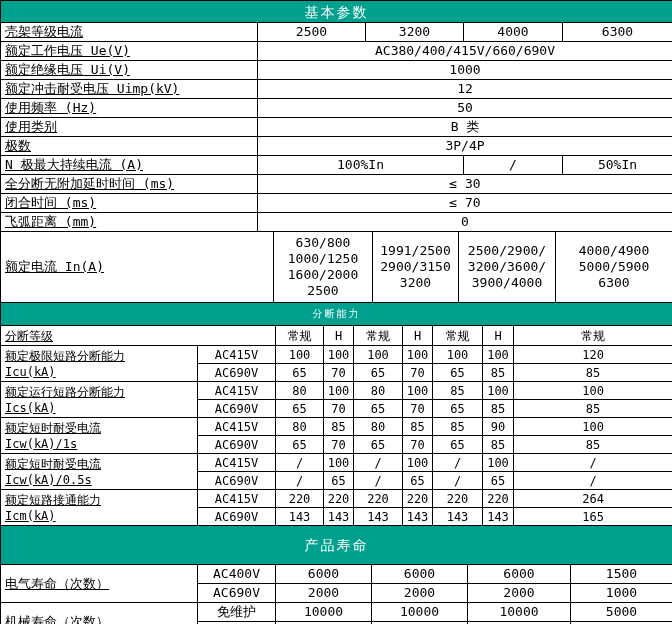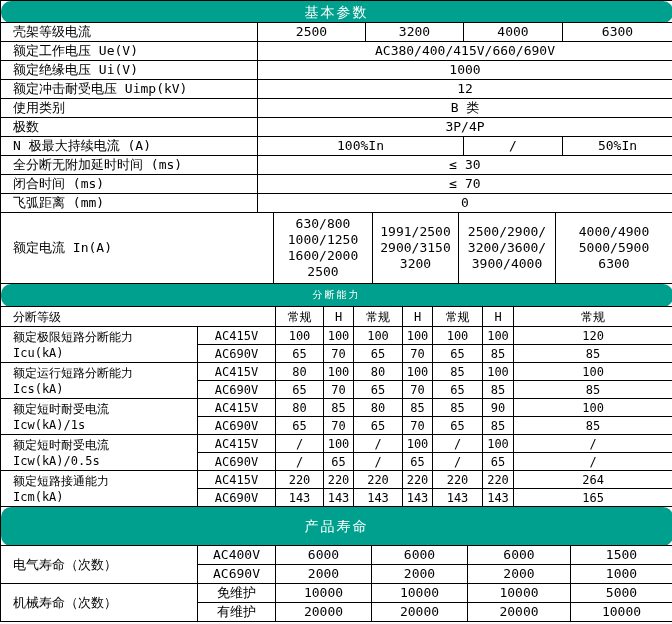--- a/index.html
+++ b/index.html
@@ -11,24 +11,24 @@
     color: #000;
   }
   table { border-collapse: collapse; table-layout: fixed; width: 672px; }
   .t2, .t3, .t4 { margin-top: -1px; }
   td {
     border: 1px solid var(--border);
     text-align: center; vertical-align: middle;
     padding: 0; overflow: hidden; white-space: nowrap;
     font-size: 13px; line-height: 16px;
   }
-  td.lbl { text-align: left; padding-left: 12px; }
+  td.lbl { text-align: left; padding-left: 4px; text-decoration: underline; }
   tr.sec td {
     background: var(--header-bg); color: var(--header-fg);
-    font-size: 14px; letter-spacing: 2px; font-weight: normal; border-radius: 10px;
+    font-size: 14px; letter-spacing: 2px; font-weight: normal;
   }
   .tA tr { height: 19px; }
   .tA tr.sec { height: 22px; }
   .tIn tr { height: 71px; }
   .tB tr { height: 18px; }
   .tB tr.sec { height: 23px; }
   .tB tr.grade { height: 20px; }
   .tB td { font-size: 12px; }
   .tB tr.sec td { font-size: 10px; }
   .tC tr { height: 19px; }
@@ -66,20 +66,24 @@
     </tr>
     <tr>
       <td class="lbl">额定绝缘电压 Ui(V)</td>
       <td colspan="4">1000</td>
     </tr>
     <tr>
       <td class="lbl">额定冲击耐受电压 Uimp(kV)</td>
       <td colspan="4">12</td>
     </tr>
     <tr>
+      <td class="lbl">使用频率 (Hz)</td>
+      <td colspan="4">50</td>
+    </tr>
+    <tr>
       <td class="lbl">使用类别</td>
       <td colspan="4">B 类</td>
     </tr>
     <tr>
       <td class="lbl">极数</td>
       <td colspan="4">3P/4P</td>
     </tr>
     <tr>
       <td class="lbl">N 极最大持续电流 (A)</td>
       <td colspan="2">100%In</td>

